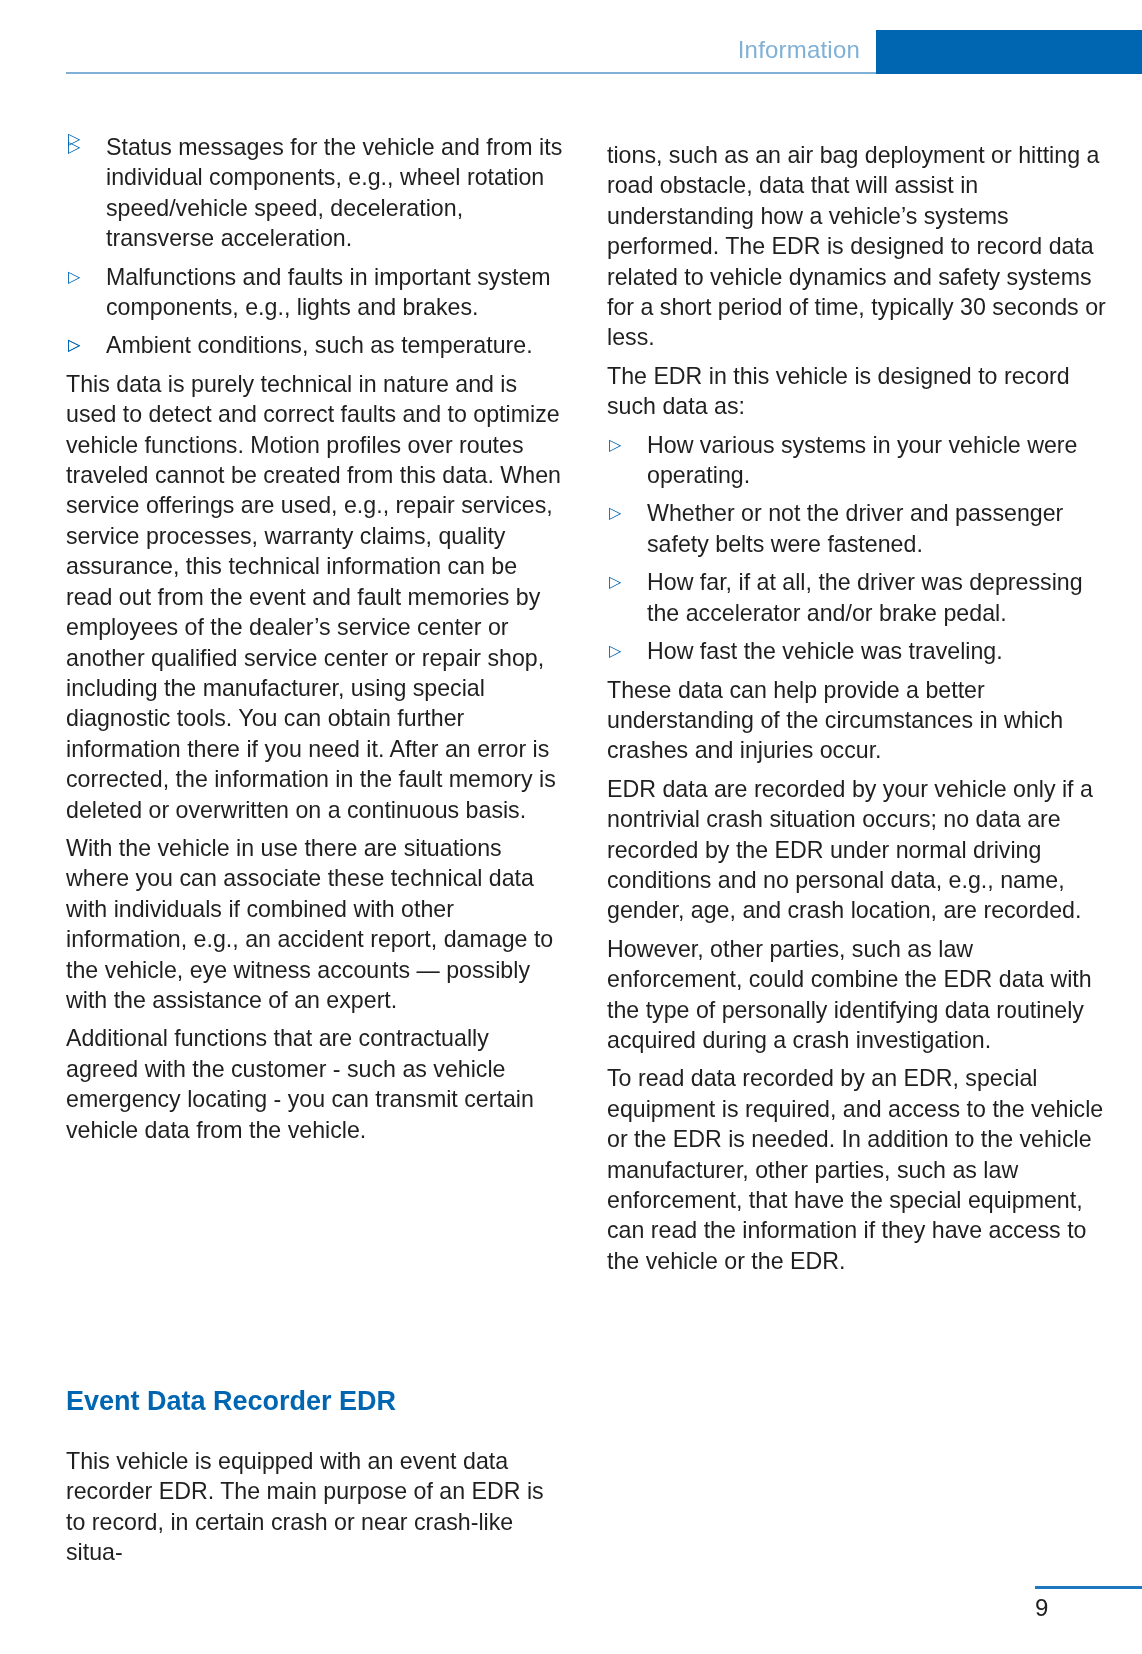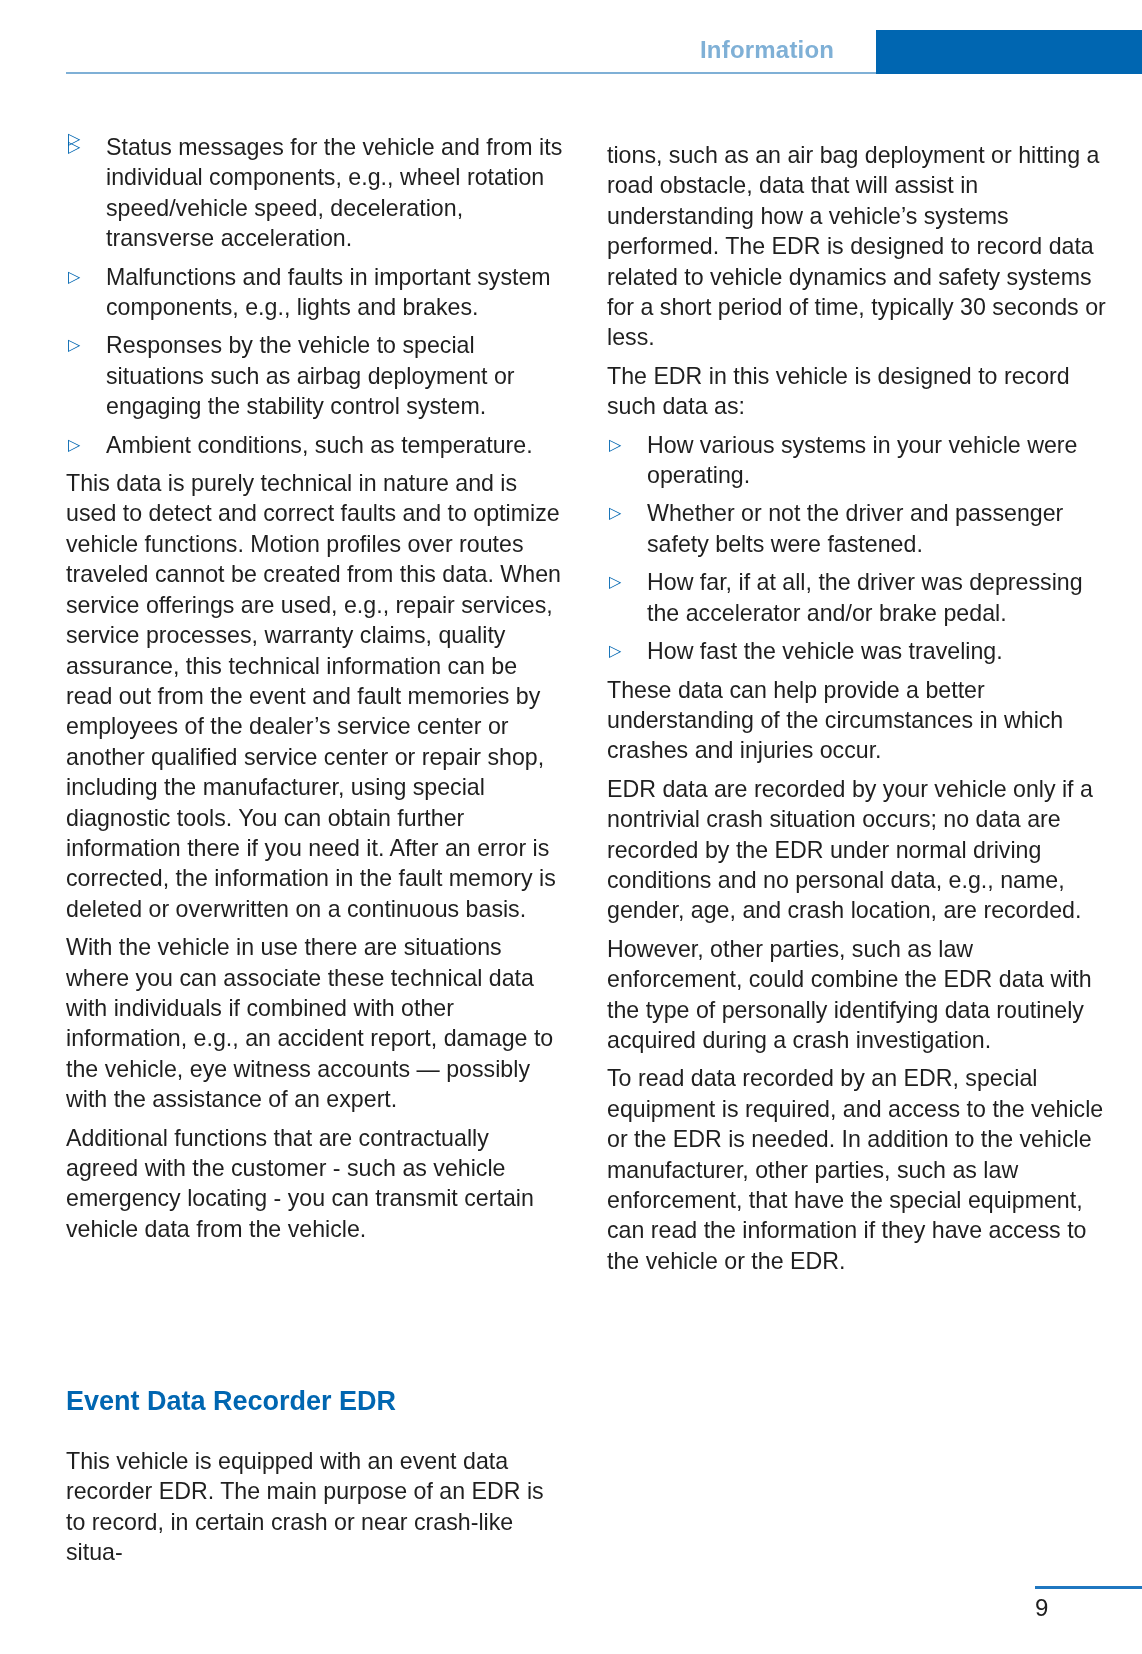--- a/index.html
+++ b/index.html
@@ -6,22 +6,22 @@
   body {
     width: 1142px; height: 1654px; position: relative; overflow: hidden;
     font-family: "Liberation Sans", "DejaVu Sans", sans-serif;
     color: #1f1f1f;
   }
   .header-rule {
     position: absolute; left: 66px; top: 72px; width: 810px; height: 2px;
     background: #7fb0d6;
   }
   .header-title {
-    position: absolute; left: 700px; top: 36px; width: 160px; text-align: left;
-    font-size: 24px; font-weight: bold; color: #7fb0d6; letter-spacing: 0.2px;
+    position: absolute; left: 700px; top: 36px; width: 160px; text-align: right;
+    font-size: 24px; font-weight: normal; color: #7fb0d6; letter-spacing: 0.2px;
   }
   .header-block {
     position: absolute; left: 876px; top: 30px; width: 266px; height: 44px;
     background: #0066b1;
   }
   .col {
     position: absolute; top: 124px; width: 500px;
     font-size: 23.2px; line-height: 30.4px;
   }
   .col-left { left: 66px; }
@@ -52,21 +52,21 @@
 <body>
 
 <div class="header-rule"></div>
 <div class="header-title">Information</div>
 <div class="header-block"></div>
 
 <div class="col col-left">
   <div class="bullet"><span class="mark">▷</span></div>
   <div class="bullet"><span class="mark">▷</span><span>Status messages for the vehicle and from its individual components, e.g., wheel rotation speed/vehicle speed, deceleration, transverse acceleration.</span></div>
   <div class="bullet"><span class="mark">▷</span><span>Malfunctions and faults in important system components, e.g., lights and brakes.</span></div>
-  <div class="bullet"><span class="mark">▷</span><span>Responses by the vehicle to special situations such as airbag deployment or engaging the stability control system.</span></div>
+  <div class="bullet"><span class="mark">▷</span></div>
   <div class="bullet"><span class="mark">▷</span><span>Ambient conditions, such as temperature.</span></div>
   <p class="para">This data is purely technical in nature and is used to detect and correct faults and to optimize vehicle functions. Motion profiles over routes traveled cannot be created from this data. When service offerings are used, e.g., repair services, service processes, warranty claims, quality assurance, this technical information can be read out from the event and fault memories by employees of the dealer’s service center or another qualified service center or repair shop, including the manufacturer, using special diagnostic tools. You can obtain further information there if you need it. After an error is corrected, the information in the fault memory is deleted or overwritten on a continuous basis.</p>
   <p class="para">With the vehicle in use there are situations where you can associate these technical data with individuals if combined with other information, e.g., an accident report, damage to the vehicle, eye witness accounts — possibly with the assistance of an expert.</p>
   <p class="para">Additional functions that are contractually agreed with the customer - such as vehicle emergency locating - you can transmit certain vehicle data from the vehicle.</p>
 </div>
 
 <div class="section-title">Event Data Recorder EDR</div>
 <div class="section-body">This vehicle is equipped with an event data recorder EDR. The main purpose of an EDR is to record, in certain crash or near crash-like situa-</div>
 
 <div class="col col-right">

